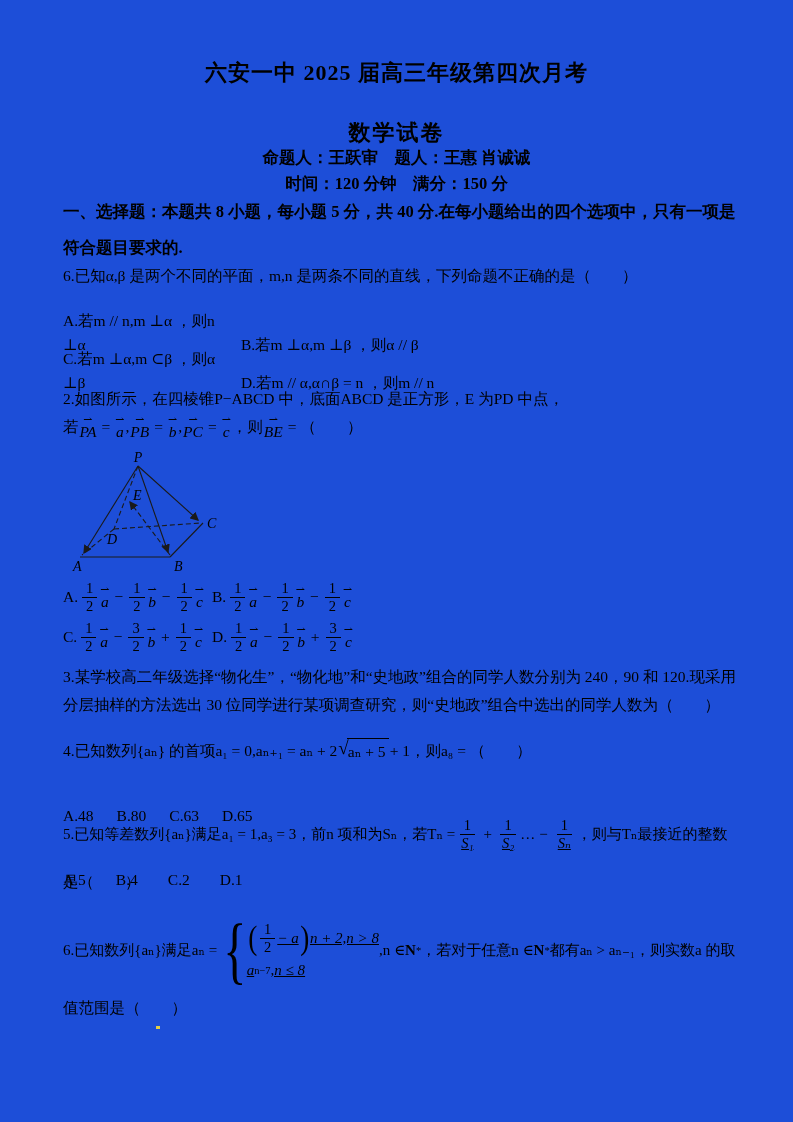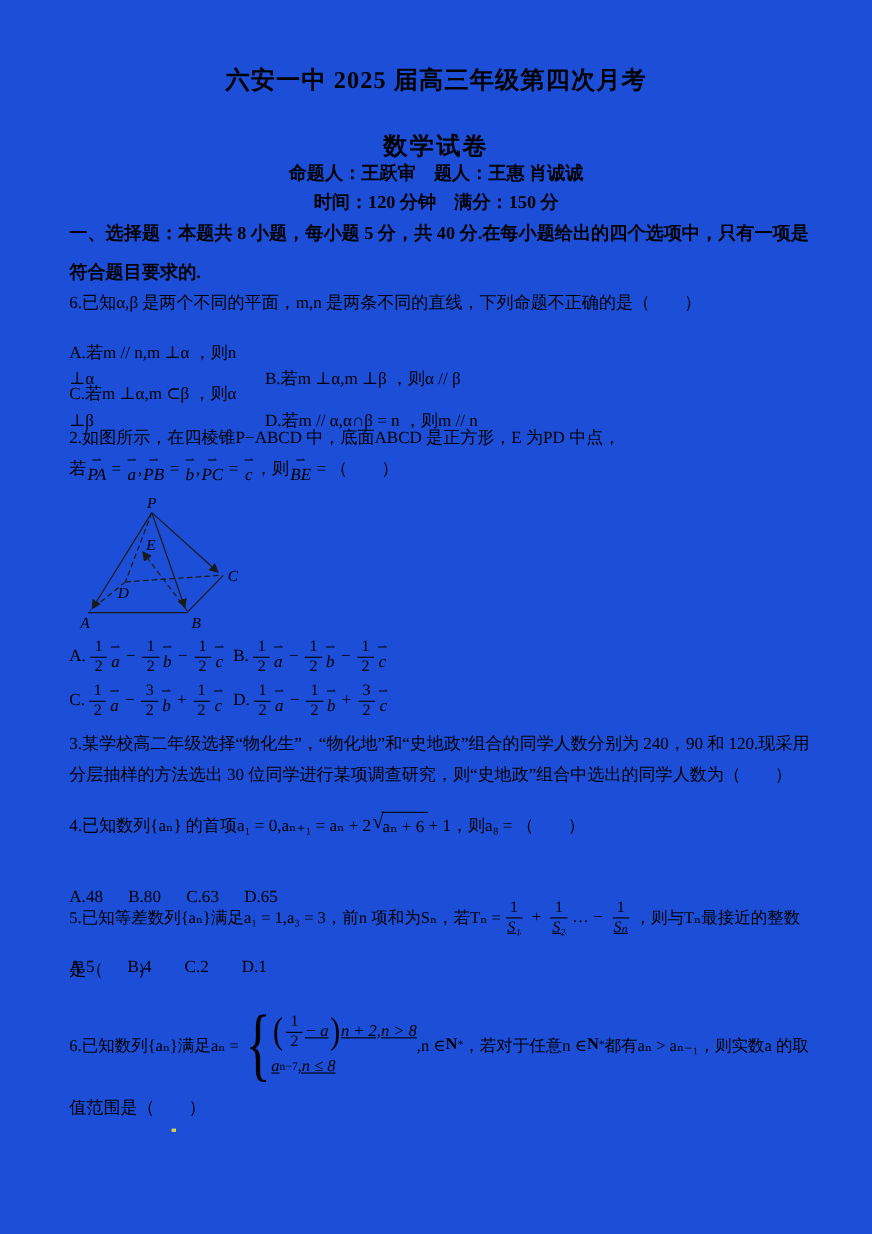--- a/index.html
+++ b/index.html
@@ -257,21 +257,21 @@
     </div>
   </div>
 
   <div class="abs stem" style="top:665px;">3.某学校高二年级选择“物化生”，“物化地”和“史地政”组合的同学人数分别为 240，90 和 120.现采用</div>
   <div class="abs stem" style="top:693px;font-family:Liberation Serif, serif;">分层抽样的方法选出 30 位同学进行某项调查研究，则“史地政”组合中选出的同学人数为（　　）</div>
 
   <div class="abs stem row" style="top:737px;height:28px;">
     <span>4.已知数列{aₙ} 的首项a₁ = 0,aₙ₊₁ = aₙ + 2</span>
     <span class="sqrt">
         <span class="rad">√</span>
-        <span class="rb">aₙ + 6</span>
+        <span class="rb">aₙ + 5</span>
       </span>
     <span>+ 1，则a₈ = （　　）</span>
   </div>
   <div class="abs stem optflex" style="top:804px;gap:23px;">
     <span>A.48</span>
     <span>B.80</span>
     <span>C.63</span>
     <span>D.65</span>
   </div>
 

